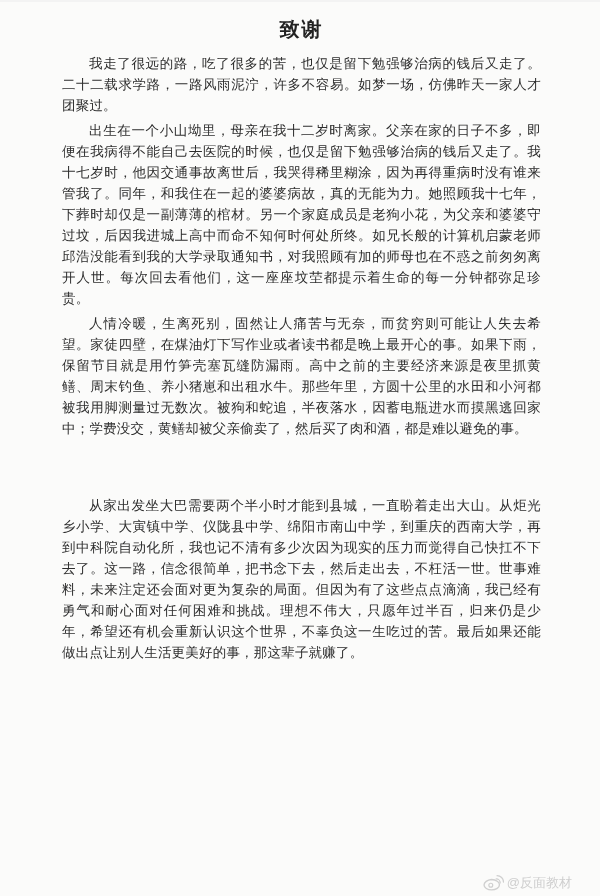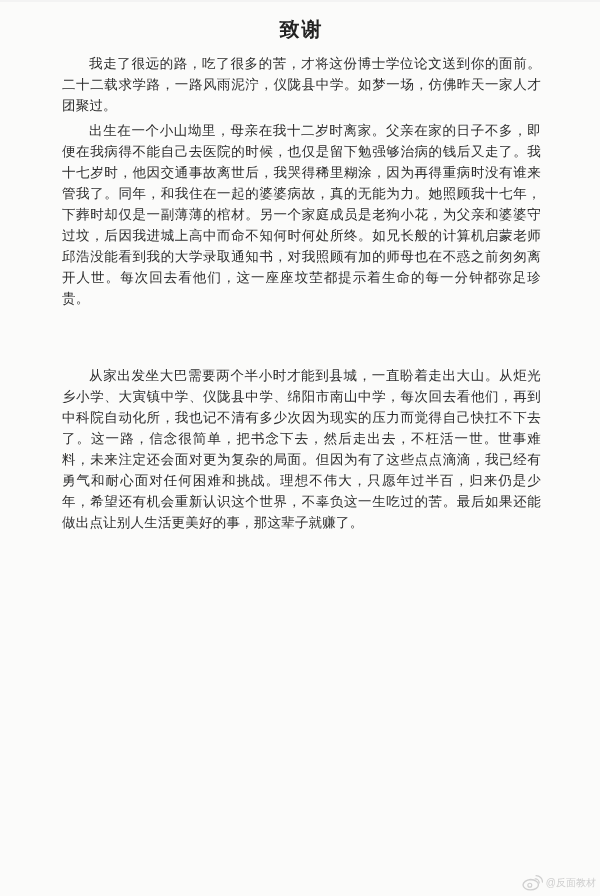--- a/index.html
+++ b/index.html
@@ -34,45 +34,46 @@
     text-align: justify;
     text-indent: 2em;
     letter-spacing: 0.2px;
     word-break: break-all;
   }
   .para.big-gap {
     margin-top: 56px;
   }
   .watermark {
     position: absolute;
-    right: 4px;
+    right: 28px;
     bottom: 6px;
     display: flex;
     align-items: center;
     gap: 3px;
     color: #cfcfcf;
-    font-size: 10px;
+    font-size: 13px;
     font-family: "Liberation Sans", sans-serif;
     user-select: none;
   }
   .watermark .wb-icon {
     display: inline-flex;
     align-items: center;
   }
 </style>
 </head>
 <body>
 
 <div class="page">
 
   <h1 class="doc-title">致谢</h1>
 
-  <p class="para">我走了很远的路，吃了很多的苦，才将这份博士学位论文送到你的面前。二十二载求学路，一路风雨泥泞，仪陇县中学。如梦一场，仿佛昨天一家人才团聚过。</p>
+  <p class="para">我走了很远的路，吃了很多的苦，也仅是留下勉强够治病的钱后又走了。二十二载求学路，一路风雨泥泞，许多不容易。如梦一场，仿佛昨天一家人才团聚过。</p>
   <p class="para">出生在一个小山坳里，母亲在我十二岁时离家。父亲在家的日子不多，即便在我病得不能自己去医院的时候，也仅是留下勉强够治病的钱后又走了。我十七岁时，他因交通事故离世后，我哭得稀里糊涂，因为再得重病时没有谁来管我了。同年，和我住在一起的婆婆病故，真的无能为力。她照顾我十七年，下葬时却仅是一副薄薄的棺材。另一个家庭成员是老狗小花，为父亲和婆婆守过坟，后因我进城上高中而命不知何时何处所终。如兄长般的计算机启蒙老师邱浩没能看到我的大学录取通知书，对我照顾有加的师母也在不惑之前匆匆离开人世。每次回去看他们，这一座座坟茔都提示着生命的每一分钟都弥足珍贵。</p>
-  <p class="para big-gap">从家出发坐大巴需要两个半小时才能到县城，一直盼着走出大山。从炬光乡小学、大寅镇中学、仪陇县中学、绵阳市南山中学，每次回去看他们，再到中科院自动化所，我也记不清有多少次因为现实的压力而觉得自己快扛不下去了。这一路，信念很简单，把书念下去，然后走出去，不枉活一世。世事难料，未来注定还会面对更为复杂的局面。但因为有了这些点点滴滴，我已经有勇气和耐心面对任何困难和挑战。理想不伟大，只愿年过半百，归来仍是少年，希望还有机会重新认识这个世界，不辜负这一生吃过的苦。最后如果还能做出点让别人生活更美好的事，那这辈子就赚了。</p>
+  <p class="para">人情冷暖，生离死别，固然让人痛苦与无奈，而贫穷则可能让人失去希望。家徒四壁，在煤油灯下写作业或者读书都是晚上最开心的事。如果下雨，保留节目就是用竹笋壳塞瓦缝防漏雨。高中之前的主要经济来源是夜里抓黄鳝、周末钓鱼、养小猪崽和出租水牛。那些年里，方圆十公里的水田和小河都被我用脚测量过无数次。被狗和蛇追，半夜落水，因蓄电瓶进水而摸黑逃回家中；学费没交，黄鳝却被父亲偷卖了，然后买了肉和酒，都是难以避免的事。</p>
+  <p class="para big-gap">从家出发坐大巴需要两个半小时才能到县城，一直盼着走出大山。从炬光乡小学、大寅镇中学、仪陇县中学、绵阳市南山中学，到重庆的西南大学，再到中科院自动化所，我也记不清有多少次因为现实的压力而觉得自己快扛不下去了。这一路，信念很简单，把书念下去，然后走出去，不枉活一世。世事难料，未来注定还会面对更为复杂的局面。但因为有了这些点点滴滴，我已经有勇气和耐心面对任何困难和挑战。理想不伟大，只愿年过半百，归来仍是少年，希望还有机会重新认识这个世界，不辜负这一生吃过的苦。最后如果还能做出点让别人生活更美好的事，那这辈子就赚了。</p>
 
   <div class="watermark">
     <span class="wb-icon">
       <svg width="22" height="19" viewBox="0 0 26 22" fill="none">
         <path d="M11.2 7.4 C6.2 7.9 2.4 10.8 2.4 13.9 c0 3.3 4.1 5.8 9 5.8 5.3 0 9.2-2.7 9.2-6.1 0-2.9-3.7-5.8-9.4-6.2z" stroke="#cfcfcf" stroke-width="1.6"></path>
         <circle cx="10.4" cy="14.2" r="2.3" stroke="#cfcfcf" stroke-width="1.4"></circle>
         <path d="M16.8 6.8 c2.6 0 4.7 2.1 4.7 4.7" stroke="#cfcfcf" stroke-width="1.5" stroke-linecap="round"></path>
         <path d="M17.8 2.9 c4.2 0 7.6 3.4 7.6 7.6" stroke="#cfcfcf" stroke-width="1.5" stroke-linecap="round"></path>
       </svg>
     </span>

